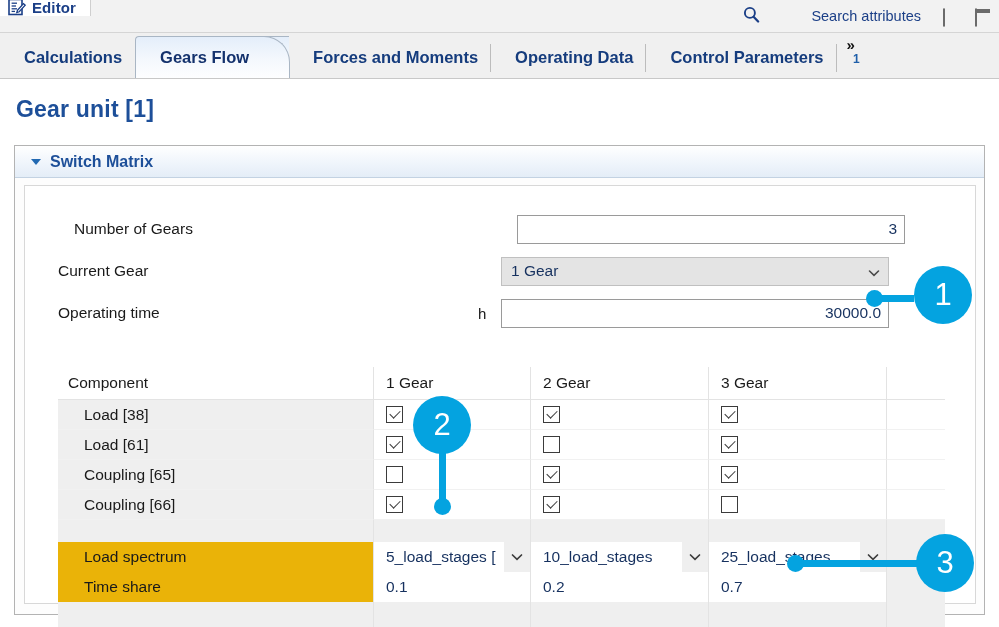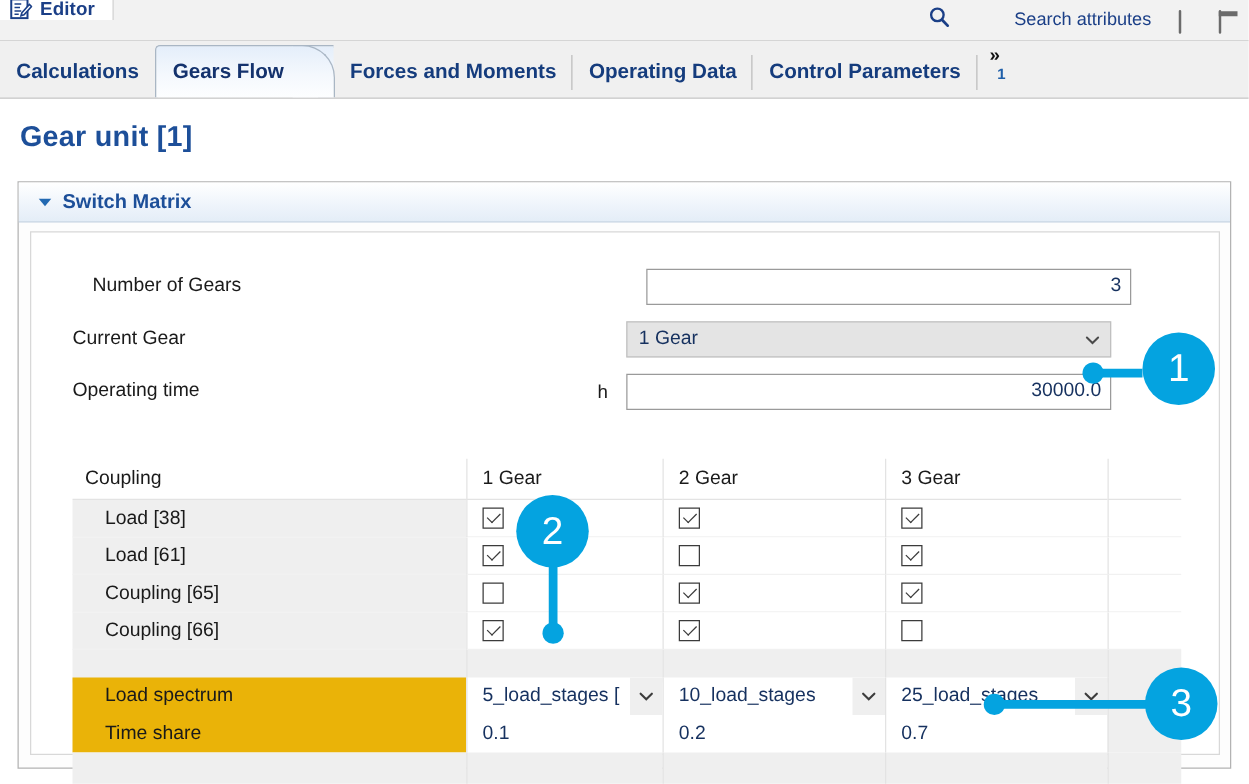--- a/index.html
+++ b/index.html
@@ -67,21 +67,21 @@
     box-sizing: border-box;
   }
   .tabs {
     position: absolute; left: 0; bottom: 0;
     display: flex; align-items: flex-end; height: 45px;
   }
   .tab {
     position: relative;
     height: 42px;
     display: flex; align-items: center;
-    padding: 0 13px 0 13px;
+    padding: 0 13px 0 24px;
     font-size: 16.5px; font-weight: bold;
     color: #153c7d;
     white-space: nowrap;
     box-sizing: border-box;
   }
   .tab .sep {
     position: absolute; right: 0; top: 8px; bottom: 6px;
     width: 1px; background: #bcbcbc;
   }
   .tab.active {
@@ -402,21 +402,21 @@
       </div>
 
       <div class="frow" style="top:112px; left:0; width:100%;">
         <span class="flabel">Operating time</span>
         <span class="unit" style="left:453px;">h</span>
         <span class="txtfield" style="left:476px; width:388px;padding-left:32px;">30000.0</span>
       </div>
 
       <div class="matrix">
         <div class="mrow mhead">
-          <div class="mcell first" style="width:315px;">Coupling</div>
+          <div class="mcell first" style="width:315px;">Component</div>
           <div class="mcell c1" style="width:157px;">1 Gear</div>
           <div class="mcell c2" style="width:178px;">2 Gear</div>
           <div class="mcell c3" style="width:178px;">3 Gear</div>
           <div class="mcell c3" style="width:59px;"></div>
         </div>
         <div class="mbody" id="matrix-body">
             <div class="mrow">
               <div class="mcell first" style="width: 315px;">Load [38]</div>
               <div class="mcell c1" style="width: 157px;">
                 <span class="chk on"></span>

